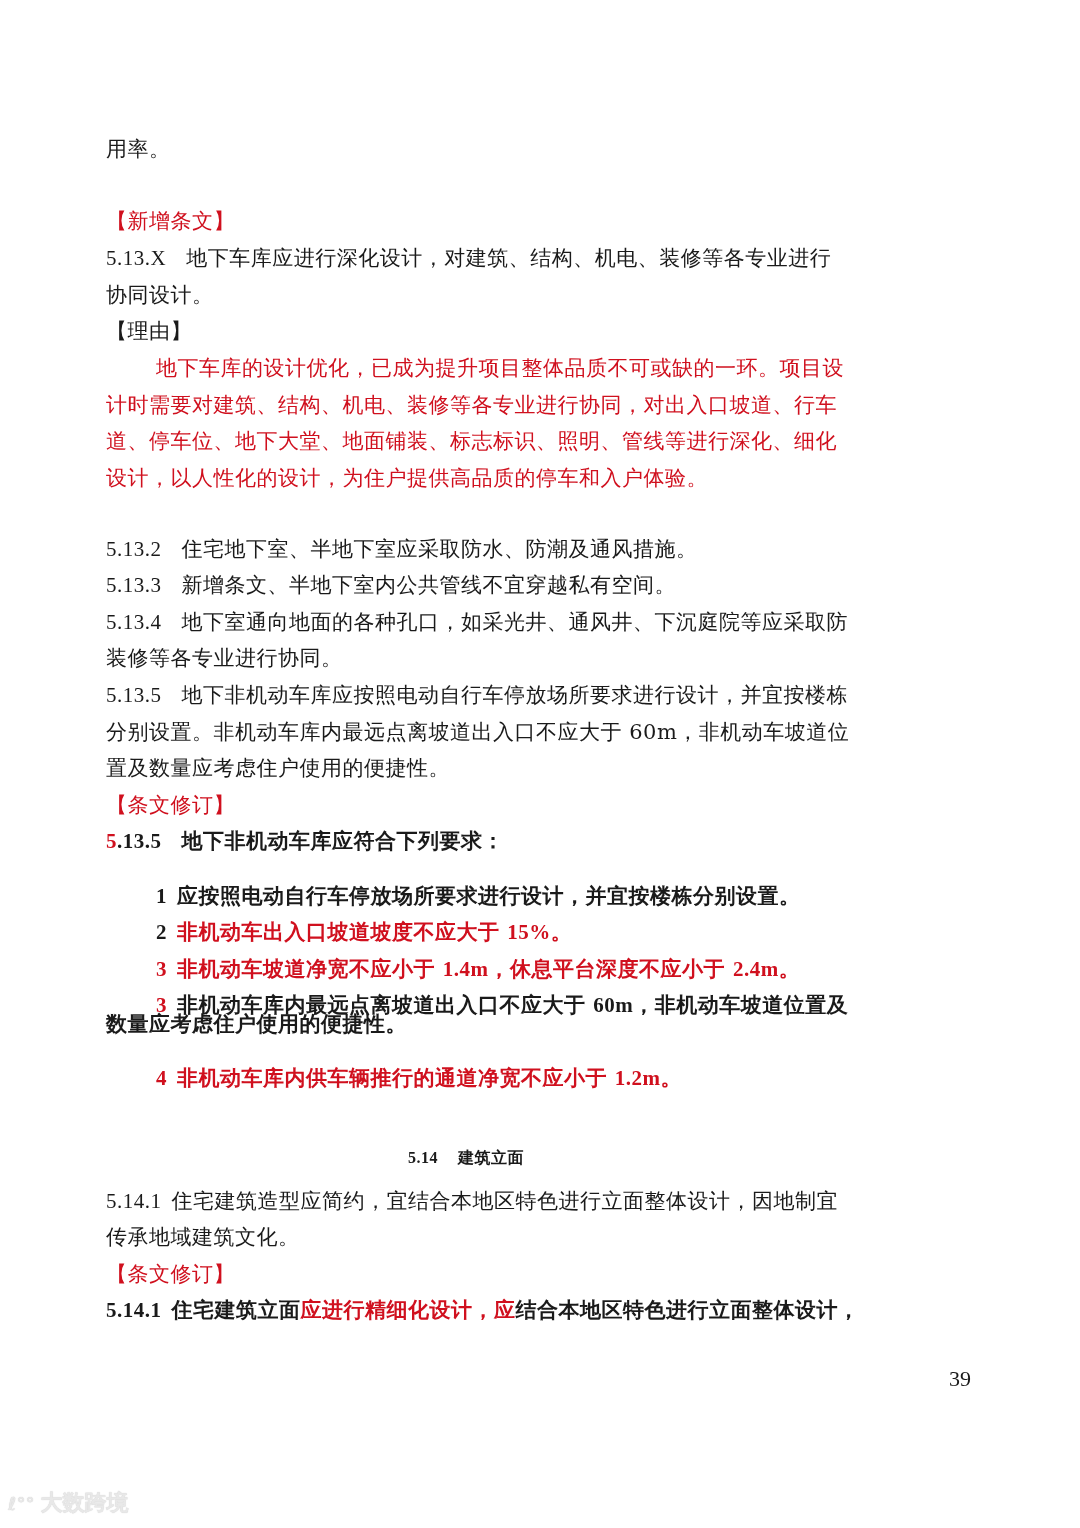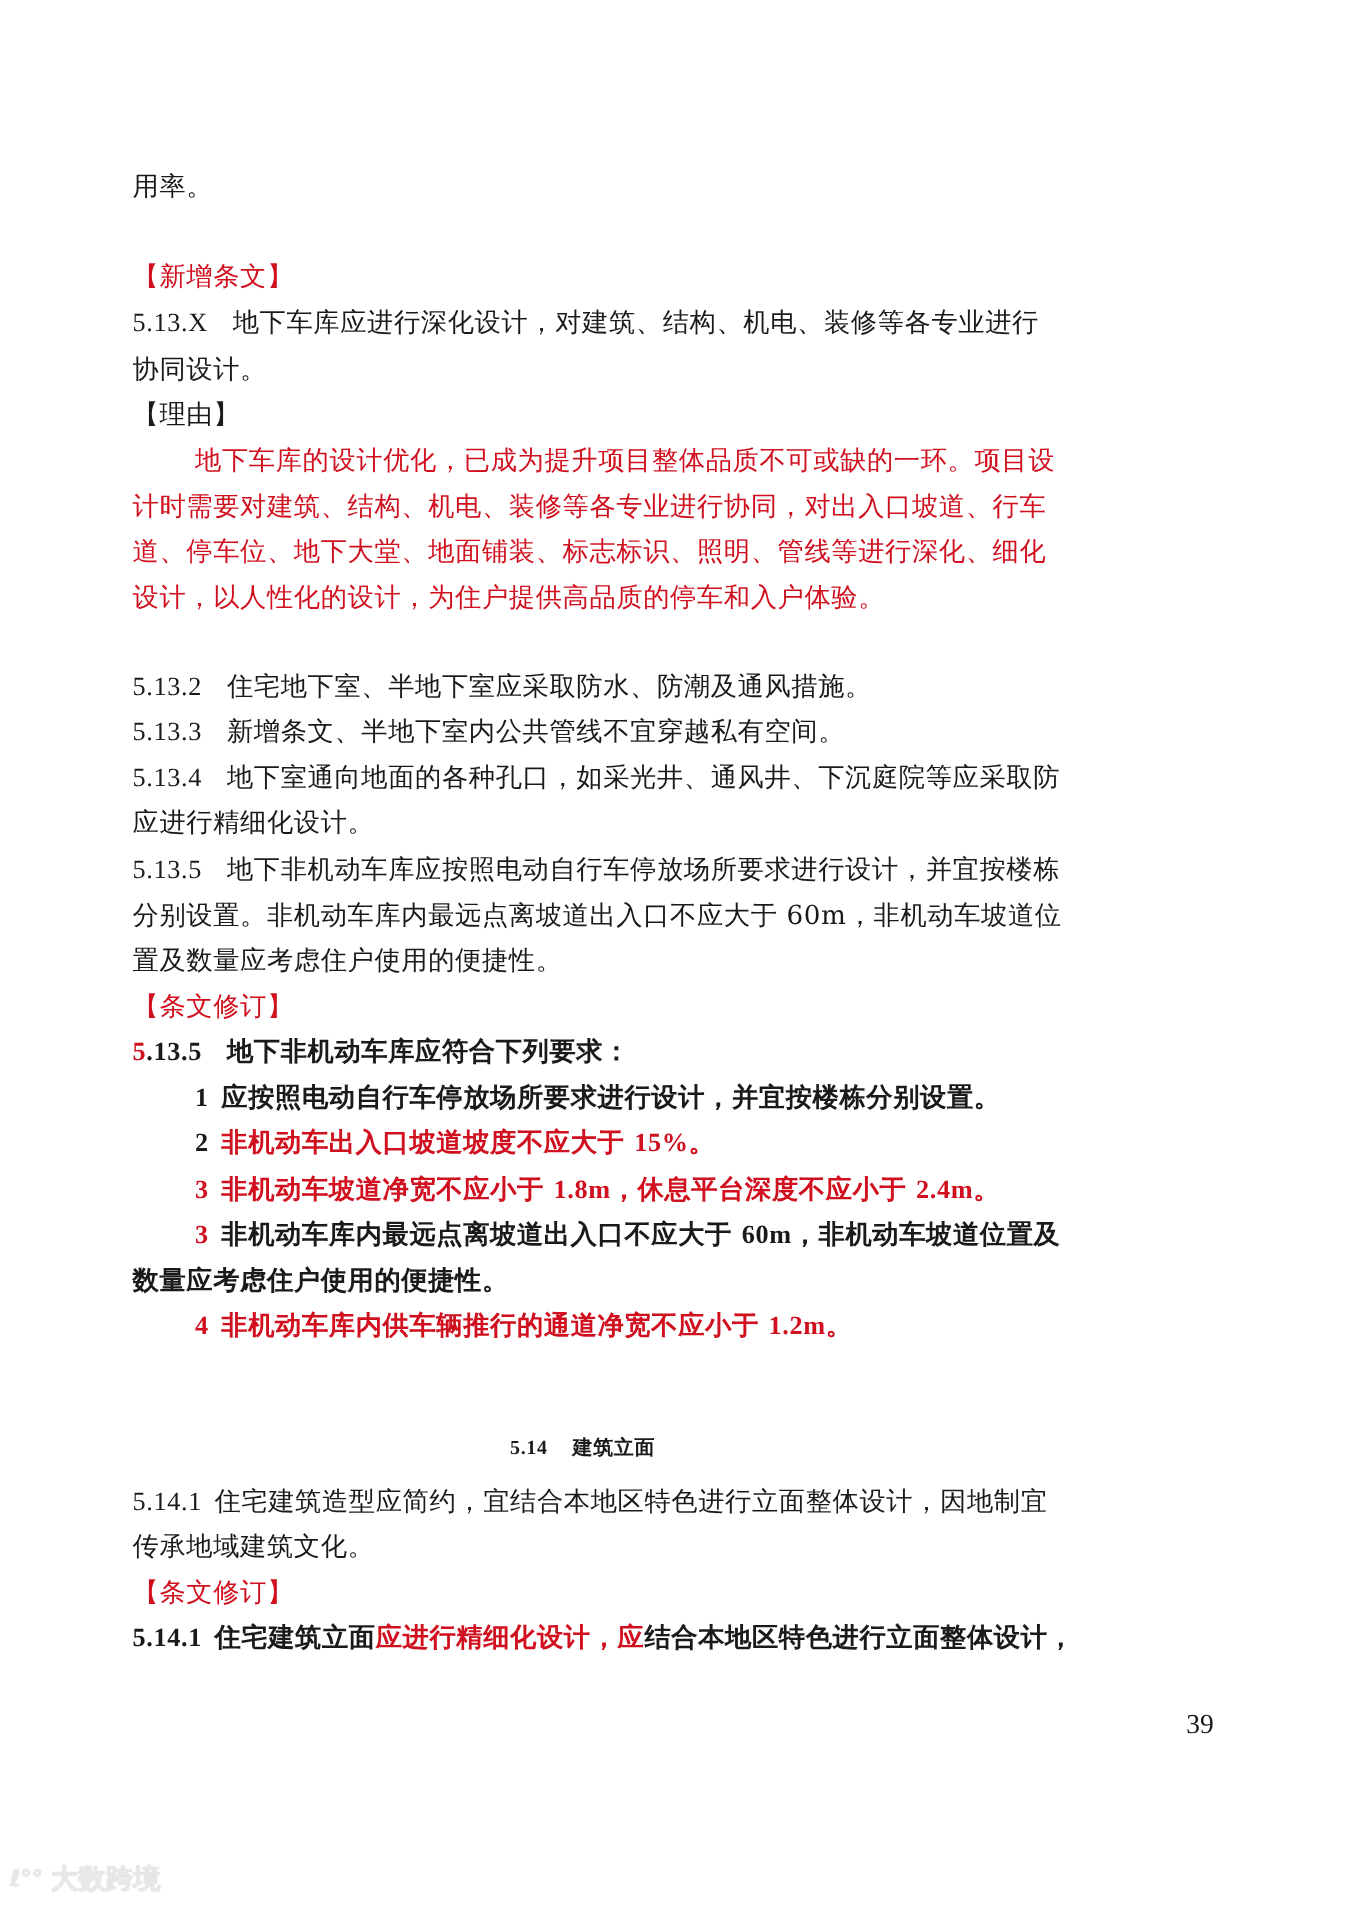--- a/index.html
+++ b/index.html
@@ -5,21 +5,21 @@
   html, body { margin: 0; padding: 0; background: #ffffff; }
   body { width: 1080px; height: 1528px; position: relative; overflow: hidden;
          font-family: "DejaVu Serif", "Liberation Serif", serif; color: #1a1a1a; }
   .page { position: absolute; left: 0; top: 0; width: 1080px; height: 1528px; }
   .line { position: absolute; left: 106px; font-size: 21px; line-height: 36px; white-space: nowrap; letter-spacing: 0.5px; }
   .red { color: #d0101e; }
   .bold { font-weight: bold; }
   .num { font-family: "Liberation Serif", serif; }
   .gap { display: inline-block; width: 20px; }
   .gap-s { display: inline-block; width: 10px; }
-  .indent { left: 156px; }
+  .indent { left: 156px; margin-top: 18px; }
   .center { left: 0; width: 932px; text-align: center; font-size: 16px; font-weight: bold; }
   .pagenum { position: absolute; left: 949px; top: 1366px; font-family: "Liberation Serif", serif; font-size: 22px; }
   .watermark { position: absolute; left: 8px; top: 1488px; font-family: "DejaVu Sans", sans-serif; font-size: 22px;
                color: #e8e8e8; font-weight: bold; text-shadow: 0 0 1px #c8c8c8; display: flex; align-items: center; gap: 6px; }
   .wm-logo { font-size: 18px; }
 </style>
 </head>
 <body>
 
 <div class="page">
@@ -42,42 +42,42 @@
 
   <div class="line" style="top:531px">
     <span class="num">5.13.2</span><span class="gap"></span><span>住宅地下室、半地下室应采取防水、防潮及通风措施。</span>
   </div>
   <div class="line" style="top:567px">
     <span class="num">5.13.3</span><span class="gap"></span><span>新增条文、半地下室内公共管线不宜穿越私有空间。</span>
   </div>
   <div class="line" style="top:604px">
     <span class="num">5.13.4</span><span class="gap"></span><span>地下室通向地面的各种孔口，如采光井、通风井、下沉庭院等应采取防</span>
   </div>
-  <div class="line" style="top:640px"><span>应进行精细化设计。</span></div>
+  <div class="line" style="top:640px"><span>装修等各专业进行协同。</span></div>
 
   <div class="line" style="top:677px">
     <span class="num">5.13.5</span><span class="gap"></span><span>地下非机动车库应按照电动自行车停放场所要求进行设计，并宜按楼栋</span>
   </div>
   <div class="line" style="top:714px"><span>分别设置。非机动车库内最远点离坡道出入口不应大于 60m，非机动车坡道位</span></div>
   <div class="line" style="top:750px"><span>置及数量应考虑住户使用的便捷性。</span></div>
 
   <div class="line red" style="top:787px"><span>【条文修订】</span></div>
 
   <div class="line bold" style="top:823px">
     <span class="num red">5</span><span class="num">.13.5</span><span class="gap"></span><span>地下非机动车库应符合下列要求：</span>
   </div>
 
   <div class="line bold indent" style="top:860px">
     <span class="num">1</span><span class="gap-s"></span><span>应按照电动自行车停放场所要求进行设计，并宜按楼栋分别设置。</span>
   </div>
   <div class="line bold indent" style="top:896px">
     <span class="num">2</span><span class="gap-s"></span><span class="red">非机动车出入口坡道坡度不应大于 </span><span class="red num">15%</span><span class="red">。</span>
   </div>
   <div class="line bold indent red" style="top:933px">
-    <span class="num">3</span><span class="gap-s"></span><span>非机动车坡道净宽不应小于 </span><span class="num">1.8m</span><span>，休息平台深度不应小于 </span><span class="num">2.4m</span><span>。</span>
+    <span class="num">3</span><span class="gap-s"></span><span>非机动车坡道净宽不应小于 </span><span class="num">1.4m</span><span>，休息平台深度不应小于 </span><span class="num">2.4m</span><span>。</span>
   </div>
   <div class="line bold indent" style="top:969px">
     <span class="num red">3</span><span class="gap-s"></span><span>非机动车库内最远点离坡道出入口不应大于 </span><span class="num">60m</span><span>，非机动车坡道位置及</span>
   </div>
   <div class="line bold" style="top:1006px"><span>数量应考虑住户使用的便捷性。</span></div>
   <div class="line bold indent red" style="top:1042px">
     <span class="num">4</span><span class="gap-s"></span><span>非机动车库内供车辆推行的通道净宽不应小于 </span><span class="num">1.2m</span><span>。</span>
   </div>
 
   <div class="line center" style="top:1140px">

